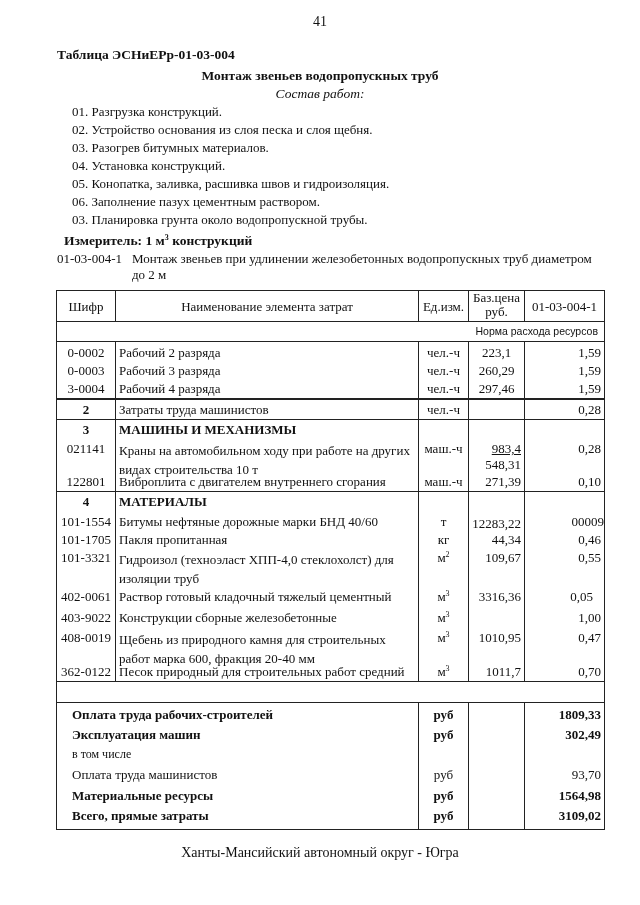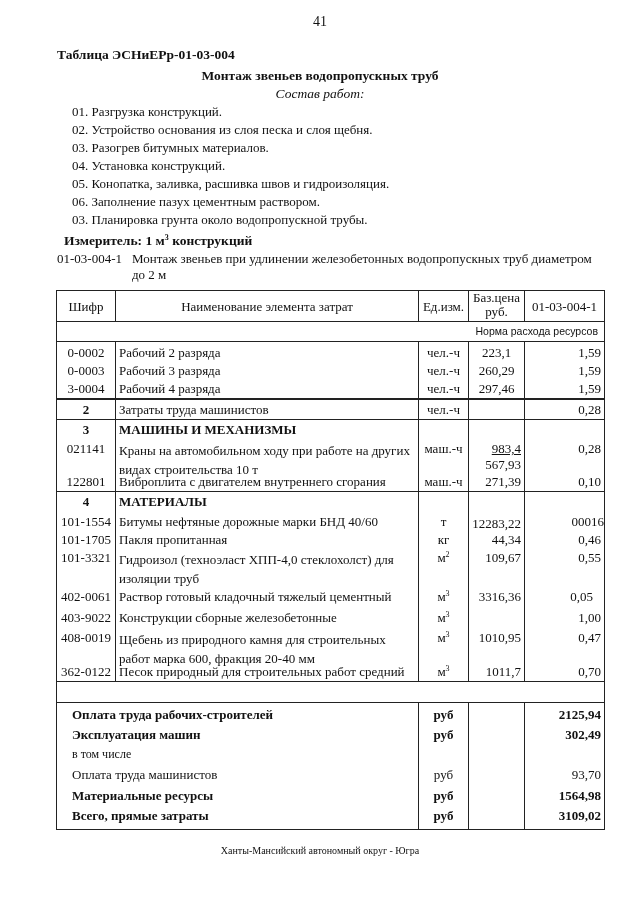--- a/index.html
+++ b/index.html
@@ -26,21 +26,21 @@
     .hline { position: absolute; height: 1px; background: #222; }
     .cell { position: absolute; white-space: nowrap; font-size: 13px; }
     .center { text-align: center; }
     .right { text-align: right; }
     .bold { font-weight: bold; }
     .small-sans { font-family: "Liberation Sans", "DejaVu Sans", sans-serif; font-size: 10.5px; }
     .wrap { white-space: normal; line-height: 19px; }
     .u { text-decoration: underline; }
     sup { font-size: 8px; line-height: 0; }
 
-    .footer { left: 0; width: 640px; top: 845px; text-align: center; font-size: 10px; }
+    .footer { left: 0; width: 640px; top: 845px; text-align: center; font-size: 14px; }
   </style>
 </head>
 <body>
 
 <div class="abs page-number">41</div>
 <div class="abs table-ref">Таблица  ЭСНиЕРр-01-03-004</div>
 <div class="abs main-title">Монтаж звеньев  водопропускных труб</div>
 <div class="abs comp-title">Состав работ:</div>
 
 <div class="abs work-item" style="top:104px">01. Разгрузка конструкций.</div>
@@ -119,42 +119,42 @@
 
   <div>
     <div class="cell center bold" style="left:0; width:58px; top:131px">3</div>
     <div class="cell bold" style="left:62px; top:131px">МАШИНЫ И МЕХАНИЗМЫ</div>
   </div>
   <div>
     <div class="cell center" style="left:0; width:58px; top:150px">021141</div>
     <div class="cell wrap" style="left:62px; width:296px; top:150px">Краны на автомобильном ходу при работе на других видах строительства 10 т</div>
     <div class="cell center" style="left:362px; width:49px; top:150px">маш.-ч</div>
     <div class="cell right u" style="left:412px; width:52px; top:150px">983,4</div>
-    <div class="cell right" style="left:412px; width:52px; top:166px">567,93</div>
+    <div class="cell right" style="left:412px; width:52px; top:166px">548,31</div>
     <div class="cell right" style="left:468px; width:76px; top:150px">0,28</div>
   </div>
   <div>
     <div class="cell center" style="left:0; width:58px; top:183px">122801</div>
     <div class="cell" style="left:62px; top:183px">Виброплита с двигателем внутреннего сгорания</div>
     <div class="cell center" style="left:362px; width:49px; top:183px">маш.-ч</div>
     <div class="cell right" style="left:412px; width:52px; top:183px">271,39</div>
     <div class="cell right" style="left:468px; width:76px; top:183px">0,10</div>
   </div>
 
   <div>
     <div class="cell center bold" style="left:0; width:58px; top:203px">4</div>
     <div class="cell bold" style="left:62px; top:203px">МАТЕРИАЛЫ</div>
   </div>
 
   <div>
     <div class="cell center" style="left:0; width:58px; top:223px">101-1554</div>
     <div class="cell" style="left:62px; top:223px">Битумы нефтяные дорожные марки БНД 40/60</div>
     <div class="cell center" style="left:362px; width:49px; top:223px"><span>т</span><sup></sup></div>
     <div class="cell right" style="left:412px; width:52px; top:225px">12283,22</div>
-    <div class="cell right" style="left:468px; width:79px; top:223px">00016</div>
+    <div class="cell right" style="left:468px; width:79px; top:223px">00009</div>
   </div>
   <div>
     <div class="cell center" style="left:0; width:58px; top:241px">101-1705</div>
     <div class="cell" style="left:62px; top:241px">Пакля пропитанная</div>
     <div class="cell center" style="left:362px; width:49px; top:241px"><span>кг</span><sup></sup></div>
     <div class="cell right" style="left:412px; width:52px; top:241px">44,34</div>
     <div class="cell right" style="left:468px; width:76px; top:241px">0,46</div>
   </div>
   <div>
     <div class="cell center" style="left:0; width:58px; top:259px">101-3321</div>
@@ -188,21 +188,21 @@
     <div class="cell" style="left:62px; top:373px">Песок природный для строительных работ средний</div>
     <div class="cell center" style="left:362px; width:49px; top:373px"><span>м</span><sup>3</sup></div>
     <div class="cell right" style="left:412px; width:52px; top:373px">1011,7</div>
     <div class="cell right" style="left:468px; width:76px; top:373px">0,70</div>
   </div>
 
 
   <div>
     <div class="cell bold" style="left:15px; top:416px">Оплата труда рабочих-строителей</div>
     <div class="cell center bold" style="left:362px; width:49px; top:416px">руб</div>
-    <div class="cell right bold" style="left:468px; width:76px; top:416px">2125,94</div>
+    <div class="cell right bold" style="left:468px; width:76px; top:416px">1809,33</div>
   </div>
   <div>
     <div class="cell bold" style="left:15px; top:436px">Эксплуатация машин</div>
     <div class="cell center bold" style="left:362px; width:49px; top:436px">руб</div>
     <div class="cell right bold" style="left:468px; width:76px; top:436px">302,49</div>
   </div>
   <div>
     <div class="cell" style="left:15px; top:456px; font-size:12px">в том числе</div>
   </div>
   <div>

